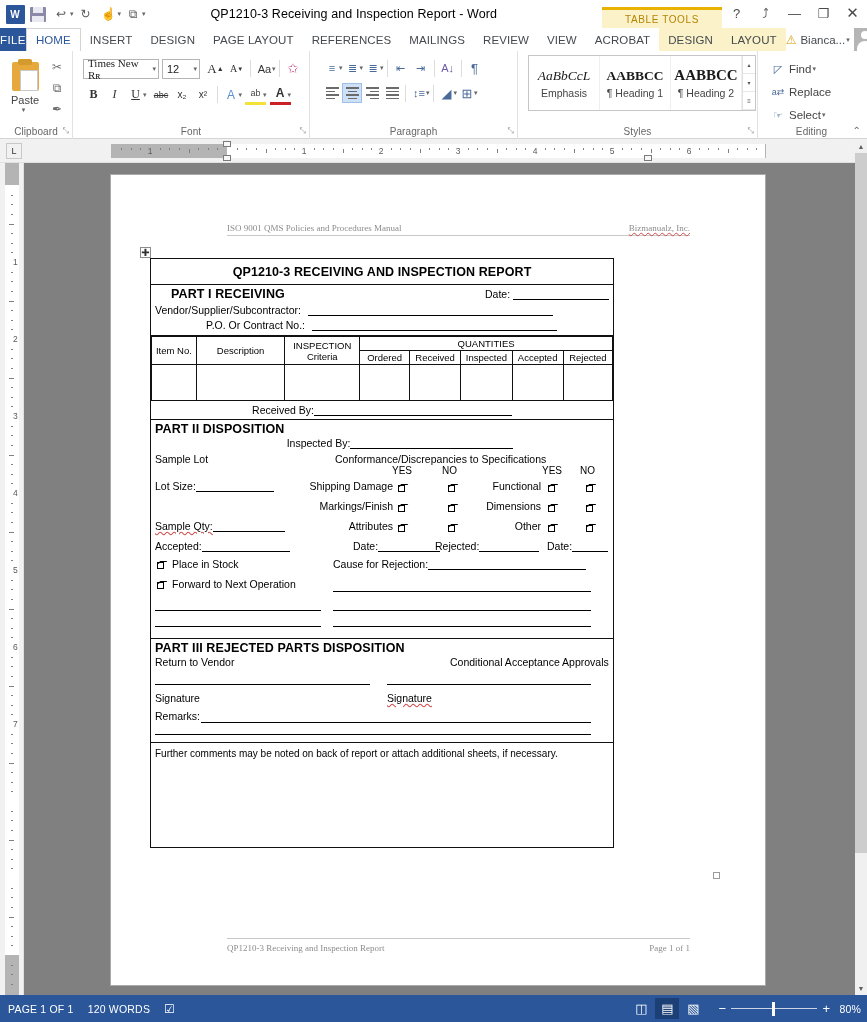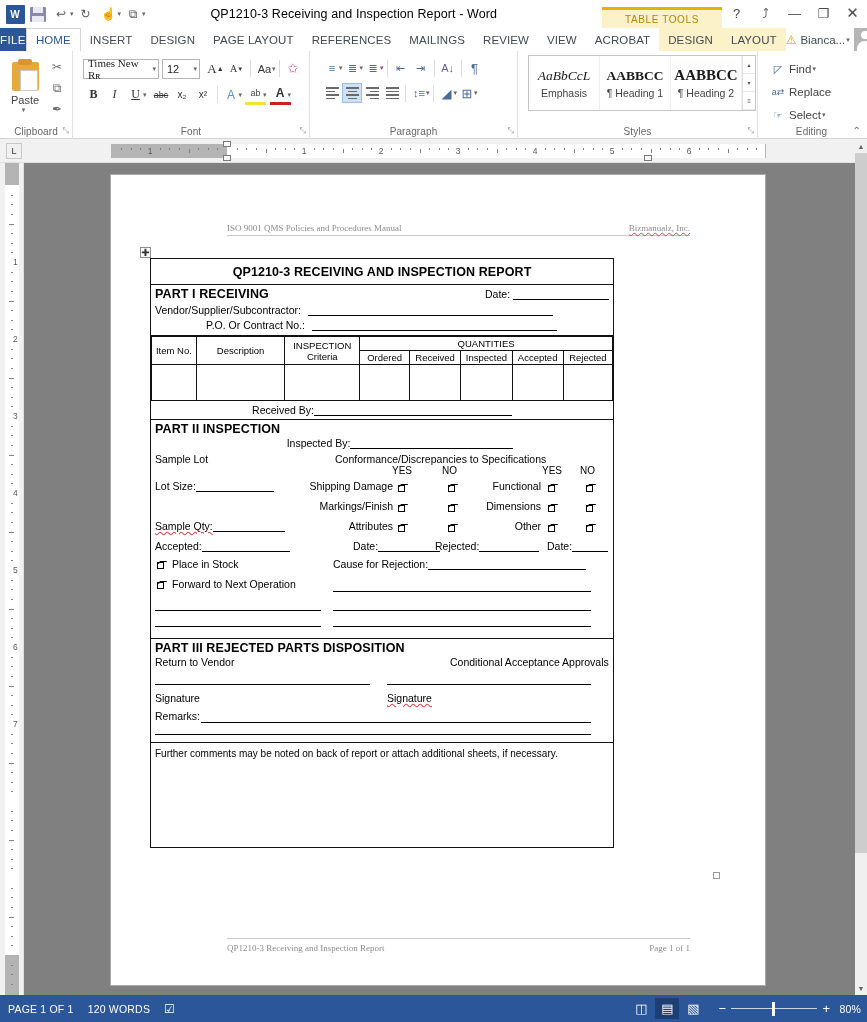--- a/index.html
+++ b/index.html
@@ -658,21 +658,21 @@
       <span class="spell">Bizmanualz, Inc.</span>
     </div>
 
     <div class="tbl-handle">✚</div>
 
     <div class="form">
 
       <div class="frow ftitle">QP1210-3 RECEIVING AND INSPECTION REPORT</div>
 
       <div class="frow" style="padding:0 4px 2px 0;">
-        <div style="display:flex;align-items:flex-end;justify-content:space-between;">
+        <div style="display:flex;align-items:flex-end;justify-content:space-between;margin-left:16px;">
           <span class="fpart">PART I RECEIVING</span>
           <span style="font-size:10.5px;padding-bottom:2px;">
             <span>Date:</span>
             <span class="ln" style="width:96px"></span>
           </span>
         </div>
         <div style="padding:2px 4px 0 4px;font-size:10.5px;">
           <span>Vendor/Supplier/Subcontractor:</span>
           <span class="ln" style="width:245px;margin-left:4px"></span>
         </div>
@@ -711,21 +711,21 @@
           <td></td>
         </tr>
       </tbody>
         </table>
 
       <div class="frow" style="text-align:center;padding:3px 0 3px 0;font-size:10.5px;">
         <span>Received By:</span><span class="ln" style="width:198px"></span>
       </div>
 
       <div class="frow" style="padding-bottom:4px;">
-        <div class="fpart">PART II INSPECTION</div>
+        <div class="fpart">PART II DISPOSITION</div>
 
         <div style="font-size:10.5px;padding:0 4px 0 0;text-align:center;">
           <span style="margin-left:40px">Inspected By:</span><span class="ln" style="width:163px"></span>
         </div>
 
         <div style="display:flex;padding:4px 4px 0 4px;font-size:10.5px;">
           <span style="width:180px">Sample Lot</span>
           <span>Conformance/Discrepancies to Specifications</span>
         </div>
 

